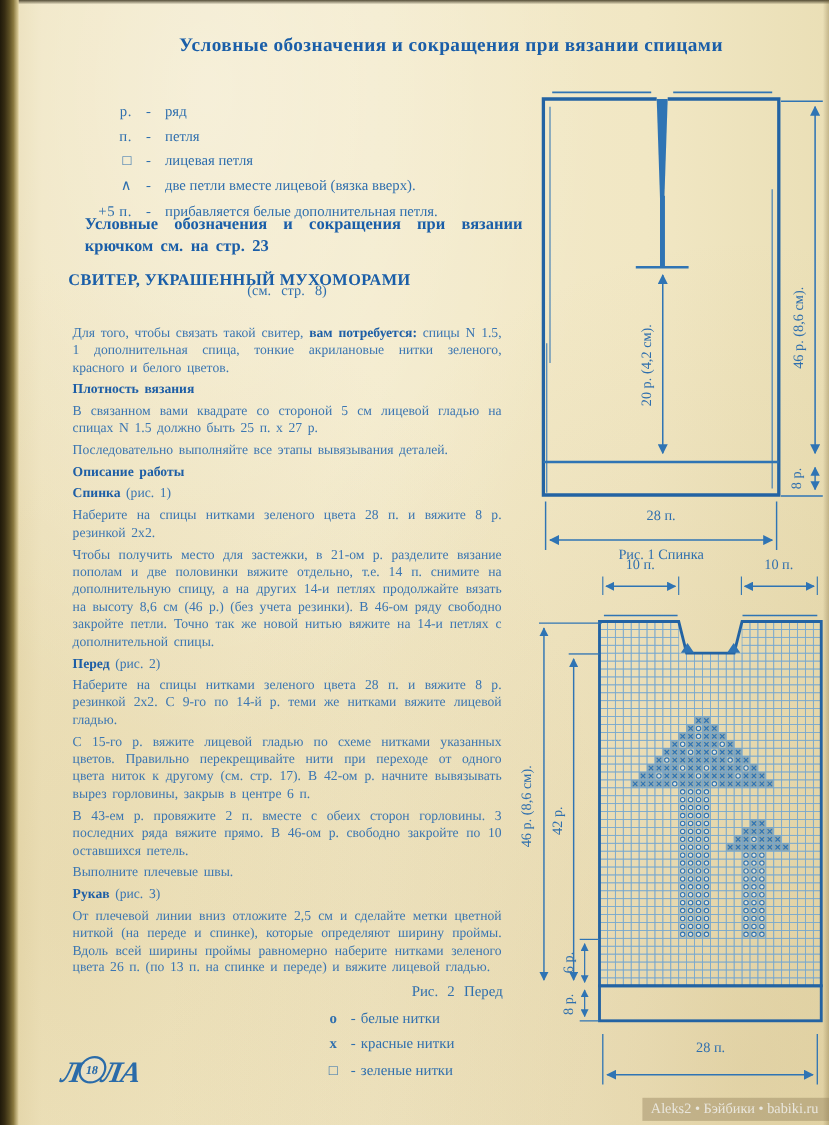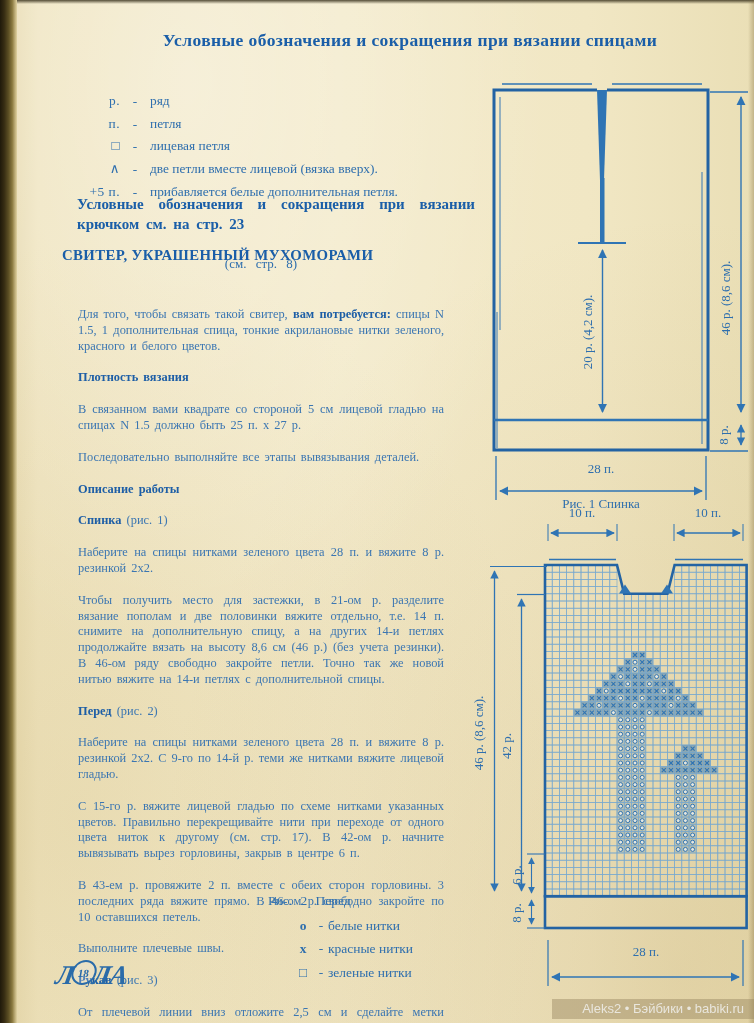--- a/index.html
+++ b/index.html
@@ -25,35 +25,35 @@
   .symbols-legend .sym{text-align:right;letter-spacing:.5px;}
   .symbols-legend .dash{text-align:center;}
   .crochet-note{position:absolute;left:62px;top:194px;width:398px;font-weight:bold;
       font-size:15px;line-height:20px;color:#1a5ea8;text-align:justify;word-spacing:3px;margin-left:15px;}
   .article-title{position:absolute;left:62px;top:247px;width:398px;text-align:left;
       font-weight:bold;font-size:14.8px;color:#1a5ea8;letter-spacing:.4px;}
   .article-subtitle{position:absolute;left:62px;top:256px;width:398px;text-align:center;
       font-size:13px;color:#2f6fae;word-spacing:6px;}
   #article-body{position:absolute;left:62px;top:291px;width:398px;font-size:12.4px;
       line-height:15.8px;color:#3b76b2;text-align:justify;word-spacing:2px;}
-  #article-body p{margin:16px;}
+  #article-body p{margin:4px;}
   #article-body b{color:#1d5ea6;}
-  .fig2-caption{position:absolute;left:268px;top:893px;width:200px;text-align:left;
+  .fig2-caption{position:absolute;left:257px;top:893px;width:200px;text-align:right;
       font-size:13.5px;color:#2f6fae;word-spacing:5px;}
   .color-legend{position:absolute;left:292px;top:914px;width:176px;font-size:13.5px;color:#2f6fae;}
   .color-legend .row{display:grid;grid-template-columns:22px 14px 1fr;height:23.5px;align-items:center;}
   .color-legend .sym{text-align:center;font-weight:bold;}
   .color-legend .dash{text-align:center;}
   .logo{position:absolute;left:56px;top:960px;color:#2a6ba9;font-weight:bold;font-style:italic;
       font-size:27px;transform:skewX(-10deg);letter-spacing:-1px;display:flex;align-items:center;}
   .logo .num{display:inline-flex;align-items:center;justify-content:center;width:21px;height:21px;
       border:2.5px solid #2a6ba9;border-radius:50%;font-size:11px;font-style:normal;
       letter-spacing:0;margin:0 -3px;position:relative;top:-3px;background:rgba(235,235,245,0.25);}
-  .watermark{position:absolute;right:0;bottom:4px;font-family:Liberation Sans, sans-serif;
-      font-size:13px;color:#e9e6dd;background:rgba(150,133,95,0.45);padding:2px 10px 3px 30px;}
+  .watermark{position:absolute;right:0;bottom:4px;font-family:Liberation Serif, serif;
+      font-size:13px;color:#e9e6dd;background:rgba(150,133,95,0.45);padding:2px 10px 3px 8px;}
   svg text{fill:#2f6fae;font-family:"Liberation Serif","DejaVu Serif",serif;font-size:13px;}
   .diagrams{position:absolute;inset:0;pointer-events:none;}
 </style>
 </head>
 <body>
 
 <div class="page">
   <div class="spine"></div>
 </div>
 

